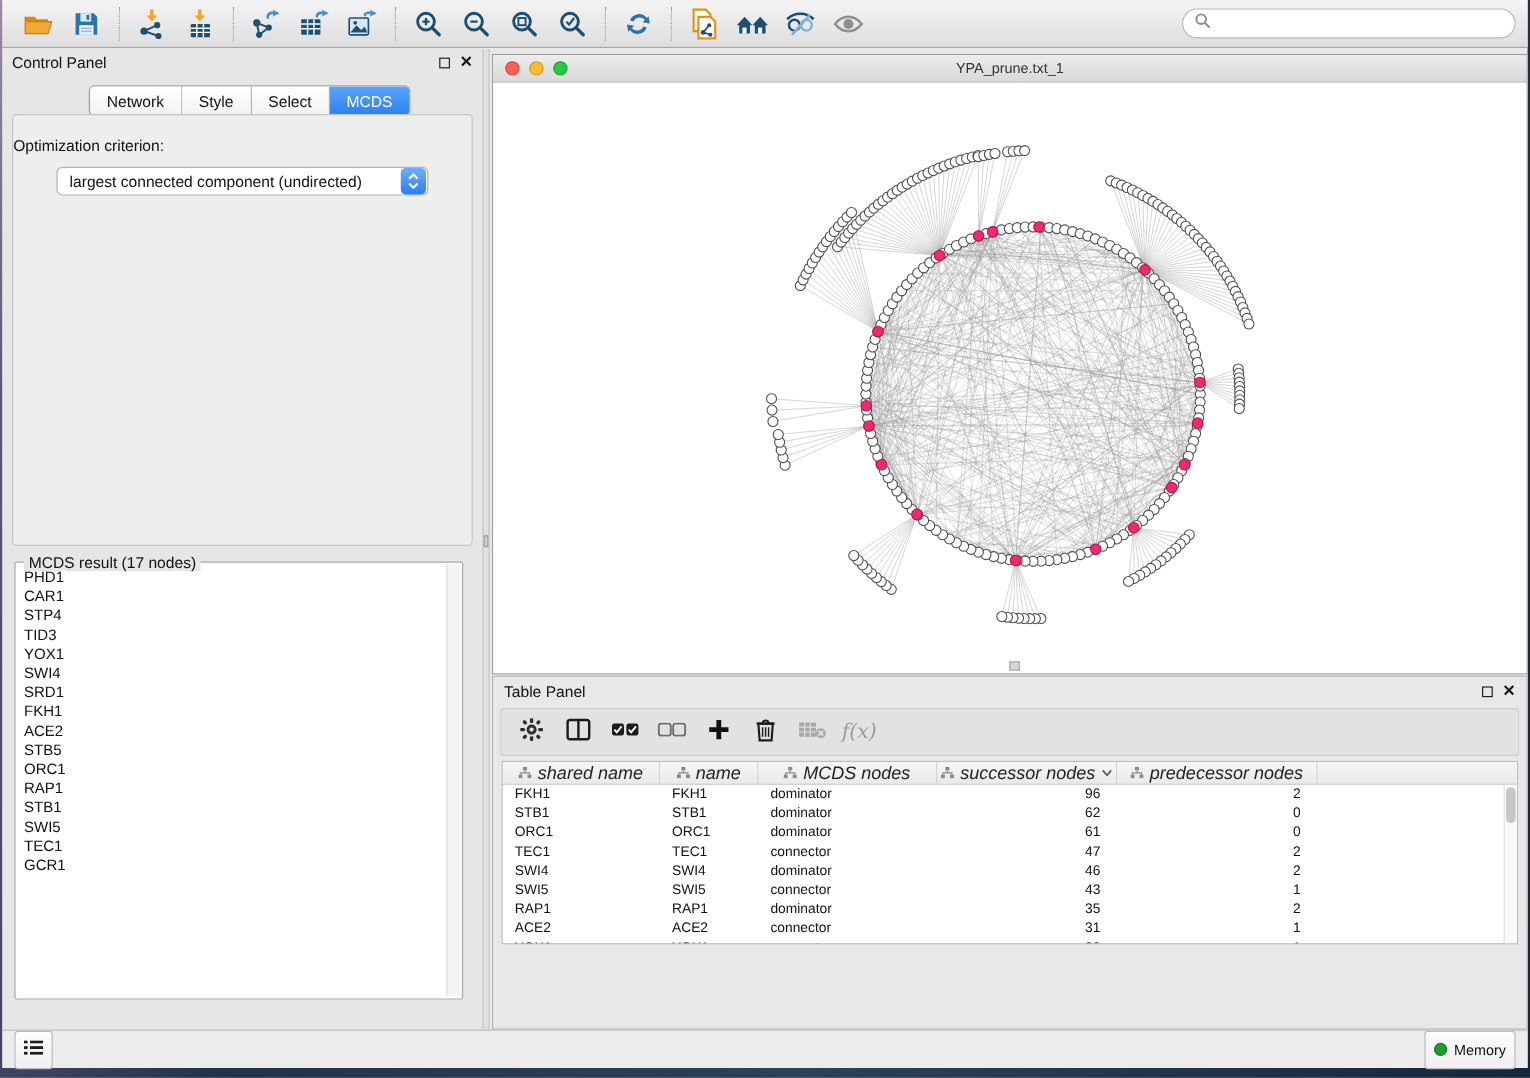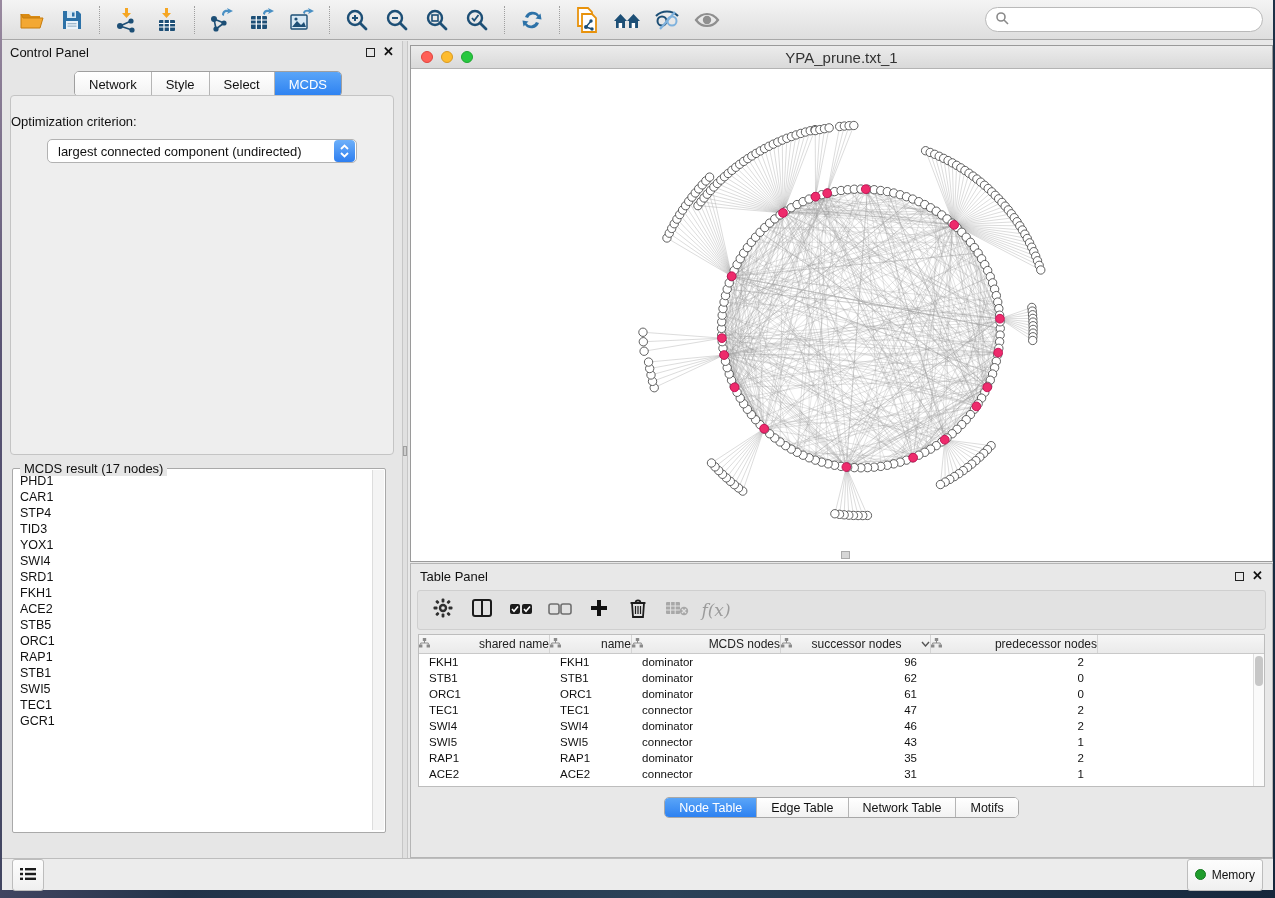--- a/index.html
+++ b/index.html
@@ -61,36 +61,36 @@
   .fs-item { font-size:12.5px; line-height:16px; color:#111; padding-left:5px; }
   .fs-scroll { position:absolute; right:2px; top:9px; bottom:3px; width:12px; background:#f4f4f4; border-left:1px solid #ddd; }
 
   
   .netwin { position:absolute; left:1px; right:0; top:4px; height:517px; background:#fff;
     border:1px solid #9a9a9a; }
   .netwin .wtitle { height:23px; background:linear-gradient(#ececec,#d9d9d9); border-bottom:1px solid #b3b3b3;
     position:relative; display:flex; align-items:center; justify-content:center; }
   .lights { position:absolute; left:10px; top:5px; display:flex; gap:8px; }
   .light { width:12px; height:12px; border-radius:50%; }
-  .wtitle .ttext { font-size:15px; color:#333; }
+  .wtitle .ttext { font-size:12px; color:#333; }
   .netcanvas { position:absolute; left:0; right:0; top:23px; bottom:0; background:#fff; }
   .hsplit-handle { position:absolute; left:430px; bottom:2px; width:9px; height:8px; background:#d6d6d6; border:1px solid #aaa; }
 
   
   .tablepanel { position:absolute; left:1px; right:0; top:522px; bottom:0; background:#e8e8e8; border:1px solid #b5b5b5; }
   .tp-titlebar { height:24px; display:flex; align-items:center; padding:0 9px; }
   .tp-toolbar { height:40px; margin:2px 6px 0 6px; background:#e2e2e2; border:1px solid #cfcfcf; border-radius:3px;
     display:flex; align-items:center; gap:9px; padding:0 10px; }
   .tico { width:30px; height:30px; display:flex; align-items:center; justify-content:center; }
   .fx { font-family:"DejaVu Serif", serif; font-style:italic; font-size:17px; color:#9b9b9b; }
   .tgrid { position:absolute; left:7px; right:7px; top:70px; bottom:70px; background:#fff; border:1px solid #bdbdbd; overflow:hidden; }
   .thead { display:grid; grid-template-columns:131px 82px 149px 150px 167px 1fr; height:19px;
     background:linear-gradient(#f6f6f6,#eaeaea); border-bottom:1px solid #c9c9c9; }
-  .th { display:flex; align-items:center; justify-content:space-between; gap:5px; font-size:12px; color:#222;
-    border-right:1px solid #d4d4d4; overflow:hidden; }
+  .th { display:flex; align-items:center; justify-content:center; gap:5px; font-size:15px; color:#222;
+    border-right:1px solid #d4d4d4; overflow:hidden;font-style:italic; }
   .th:last-child { border-right:none; }
   .trow { display:grid; grid-template-columns:131px 82px 149px 150px 167px 1fr; height:16px; }
   .td { font-size:11.5px; color:#111; display:flex; align-items:center; overflow:hidden; }
   .td.txt { padding-left:10px; }
   .td.num { justify-content:flex-end; padding-right:14px; }
   .tscroll { position:absolute; right:0; top:19px; bottom:0; width:11px; background:#fafafa; border-left:1px solid #e0e0e0; }
   .tthumb { position:absolute; right:1px; top:2px; width:8px; height:30px; background:#c7c7c7; border-radius:4px; }
   .tp-tabs { position:absolute; left:0; right:0; bottom:39px; display:flex; justify-content:center; }
   .bseg { display:flex; border:1px solid #a8a8a8; border-radius:5px; overflow:hidden; background:#fff; height:21px; }
   .bseg .segtab { font-size:12.5px; }
@@ -1459,28 +1459,20 @@
                 <div class="td txt">connector</div>
                 <div class="td num">29</div>
                 <div class="td num">1</div>
                 <div class="td txt"></div>
               </div>
             </div>
           <div class="tscroll">
               <div class="tthumb"></div>
             </div>
         </div>
-        <div class="tp-tabs">
-          <div class="bseg">
-            <div class="segtab sel">Node Table</div>
-            <div class="segtab">Edge Table</div>
-            <div class="segtab">Network Table</div>
-            <div class="segtab">Motifs</div>
-          </div>
-        </div>
       </div>
     </div>
   </div>
 
   <div class="statusbar">
     <div class="sbtn">
         <span><svg width="16" height="12" viewBox="0 0 16 12">
             <g fill="#1c1c1c">
               <rect x="0" y="0" width="3" height="2.4"></rect>
               <rect x="5" y="0" width="11" height="2.4"></rect>

